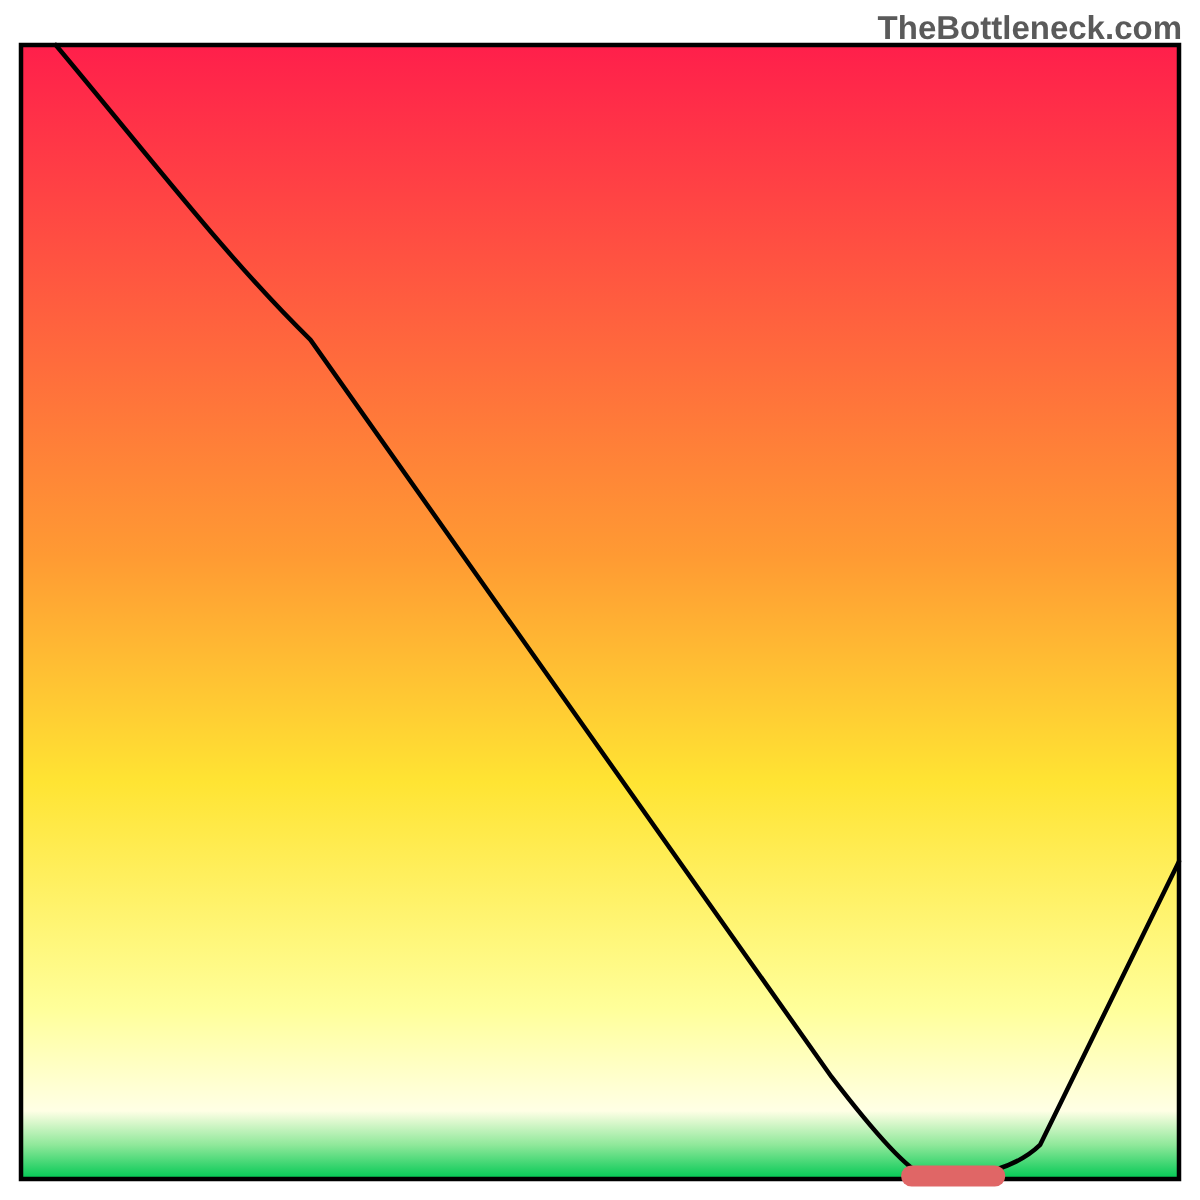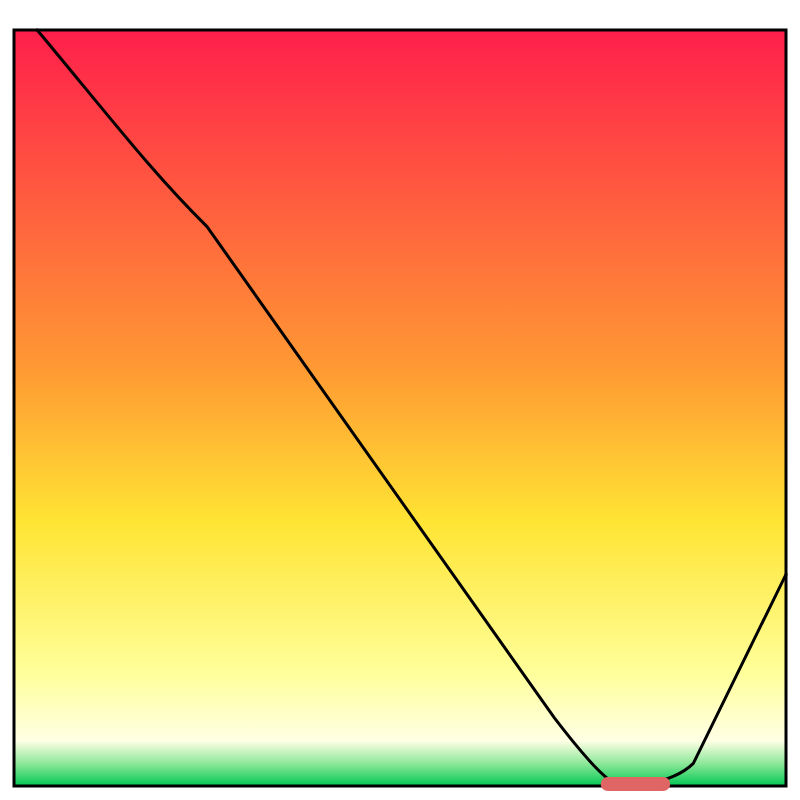--- a/index.html
+++ b/index.html
@@ -25,20 +25,21 @@
     z-index: 10;
   }
   svg {
     display: block;
   }
 </style>
 </head>
 <body>
 
 <div class="container">
+  <div class="watermark">TheBottleneck.com</div>
   <svg id="chart-svg" width="800" height="800" viewBox="0 0 800 800">
     <defs>
       <linearGradient id="bg-grad" x1="0" y1="0" x2="0" y2="1">
           <stop offset="0%" stop-color="#ff1f4b"></stop>
           <stop offset="45%" stop-color="#ff9a33"></stop>
           <stop offset="65%" stop-color="#ffe433"></stop>
           <stop offset="85%" stop-color="#ffff9a"></stop>
           <stop offset="94%" stop-color="#ffffe5"></stop>
           <stop offset="97%" stop-color="#8fe89a"></stop>
           <stop offset="100%" stop-color="#00c853"></stop>

